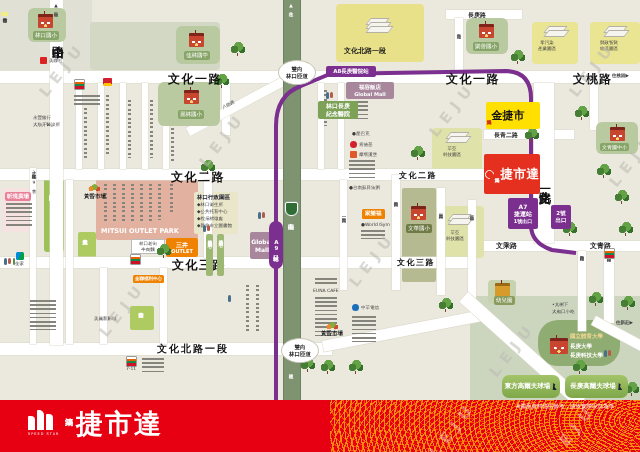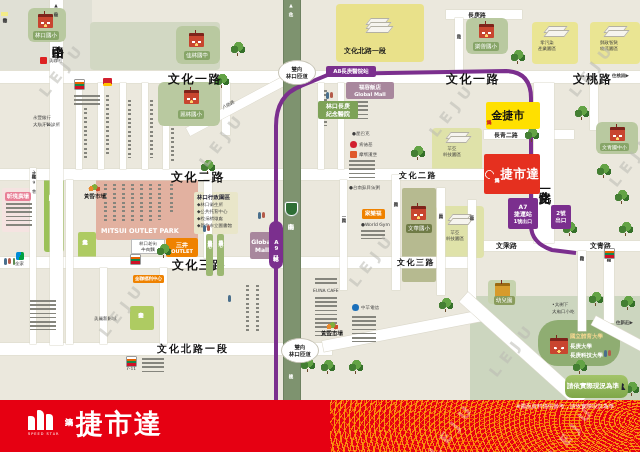--- a/index.html
+++ b/index.html
@@ -331,22 +331,25 @@
     <div class="lbl vtext white" style="left:82px;top:235px;font-size:5px;font-weight:bold">文化廣場</div>
     <div class="lbl vtext white" style="left:138px;top:308px;font-size:5px;font-weight:bold">立青公園</div>
     <div class="lbl" style="left:5px;top:192px;background:#e87f96;color:#fff;font-size:5.5px;font-weight:bold;padding:1.5px 2px;border-radius:2px">昕境廣場</div>
     <div class="dotsh" style="left:6px;top:203px;height:24px;width:26px"></div>
 
     <div class="icon" style="left:88px;top:184px;width:12px;height:8px;background:radial-gradient(circle at 25% 60%,#e98a2c 0 2.4px,transparent 2.6px),radial-gradient(circle at 55% 40%,#7fae3c 0 2.8px,transparent 3px),radial-gradient(circle at 80% 62%,#cf4b2c 0 2.4px,transparent 2.6px)"></div>
     <div class="lbl small" style="left:84px;top:194px;font-weight:bold">黃昏市場</div>
     <div class="icon" style="left:326px;top:322px;width:12px;height:8px;background:radial-gradient(circle at 25% 60%,#e98a2c 0 2.4px,transparent 2.6px),radial-gradient(circle at 55% 40%,#7fae3c 0 2.8px,transparent 3px),radial-gradient(circle at 80% 62%,#cf4b2c 0 2.4px,transparent 2.6px)"></div>
     <div class="lbl small" style="left:321px;top:331px;font-weight:bold">黃昏市場</div>
 
+    <div class="greenbtn" style="left:502px;top:375px;width:58px;height:23px">
+      <span>東方高爾夫球場</span>
+    </div>
     <div class="greenbtn" style="left:565px;top:375px;width:63px;height:23px">
-      <span>請依實際現況為準</span>
+      <span>長庚高爾夫球場</span>
     </div>
 
     <div class="icon" style="left:40px;top:57px;width:7px;height:7px;background:#d22;border-radius:1px"></div>
     <div class="lbl tiny" style="left:49px;top:59px">美聯社</div>
     <div class="lbl tiny" style="left:33px;top:116px">永豐銀行</div>
     <div class="lbl tiny" style="left:33px;top:123px">大順牙醫診所</div>
     <div class="icon se7" style="left:74px;top:79px"></div>
     <div class="icon mcd" style="left:103px;top:78px"></div>
     <div class="icon se7" style="left:126px;top:356px"></div>
     <div class="lbl tiny" style="left:126px;top:367px">7-11</div>

